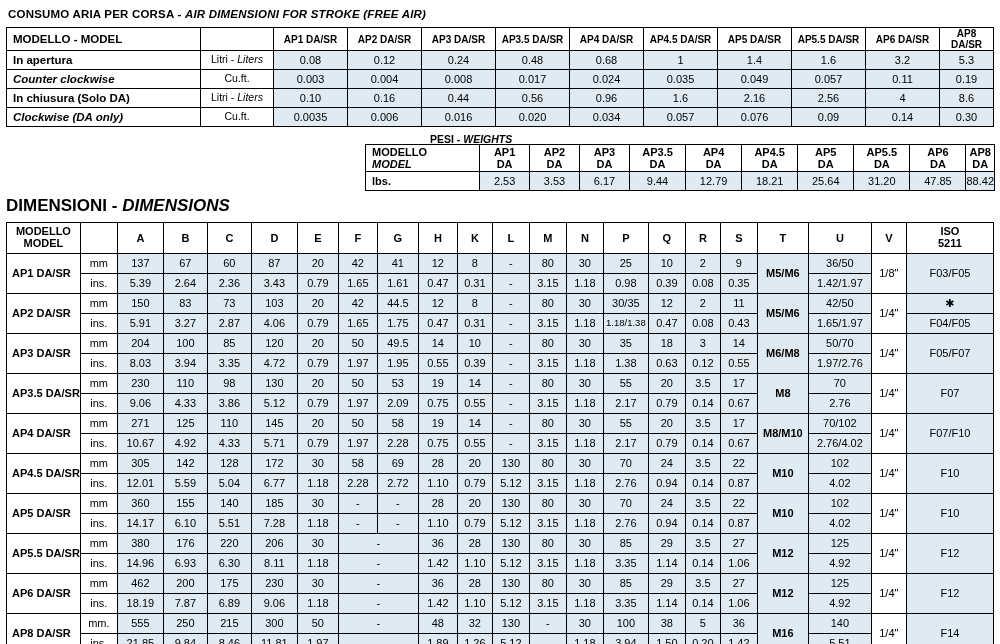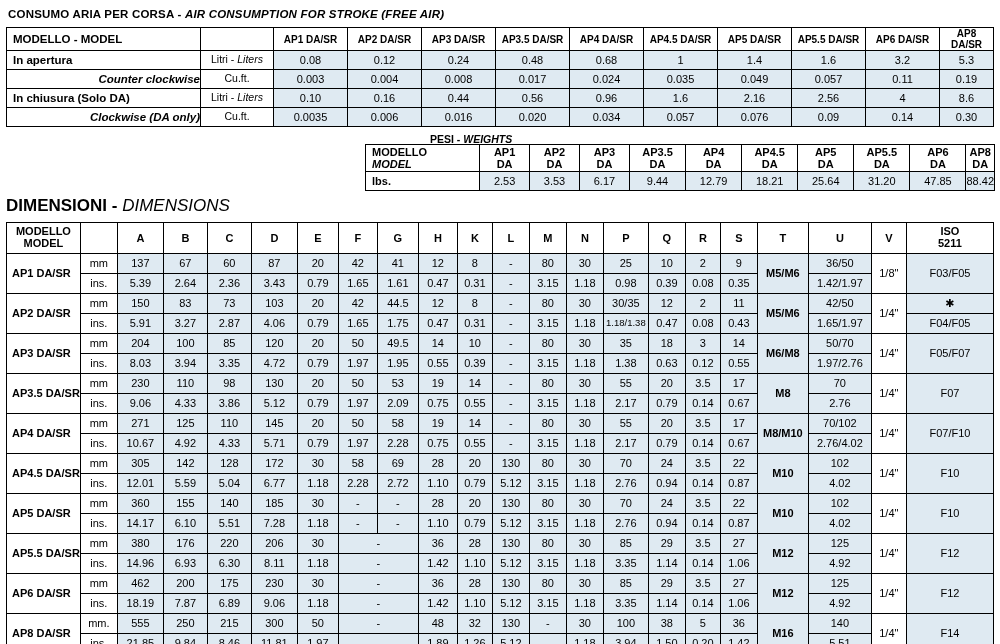--- a/index.html
+++ b/index.html
@@ -34,21 +34,21 @@
   .top-title .ital{font-style:italic;}
 
   
   .air-wrap{position:absolute;left:6px;top:27px;}
   .air-wrap table{width:988px;}
   .air-wrap td{height:18px;}
   .air-model{
     text-align:left;padding-left:6px;font-weight:bold;font-size:11.5px;
     white-space:nowrap;
   }
-  .air-model.it{font-style:italic;text-align:right;}
+  .air-model.it{font-style:italic;}
   .air-unit{font-size:10.5px;white-space:nowrap;margin-top:6px;}
   .air-unit .it{font-style:italic;}
   .air-head{font-weight:bold;font-size:10px;}
 
   
   .pesi-title{
     position:absolute;left:430px;top:133px;
     font-size:10.5px;font-weight:bold;
   }
   .pesi-title .ital{font-style:italic;}
@@ -56,21 +56,21 @@
   .w-wrap table{width:630px;}
   .w-wrap td{height:18px;font-size:11px;}
   .w-lbl{text-align:left;padding-left:6px;font-weight:bold;font-size:11px;}
   .w-head{font-weight:bold;font-size:10px;}
 
   
   .dim-title{
     position:absolute;left:6px;top:196px;
     font-size:17px;font-weight:bold;
   }
-  .dim-title .ital{font-style:italic;font-weight:normal;}
+  .dim-title .ital{font-style:italic;font-weight:bold;}
 
   
   .dim-wrap{position:absolute;left:6px;top:222px;}
   .dim-wrap table{width:988px;}
   .dim-wrap td{height:19px;font-size:11px;}
   .dim-model{
     font-weight:bold;font-size:10.5px;text-align:left;padding-left:5px;
     white-space:nowrap;
   }
   .dim-unit{font-size:10.5px;}
@@ -80,21 +80,21 @@
   .u-cell{font-size:10.5px;}
   .iso-cell{font-size:10px;}
   .star{font-size:12px;line-height:.9;}
 </style>
 </head>
 <body>
 
 <div class="page">
 
   <div class="top-title">
-    <span>CONSUMO ARIA PER CORSA - </span><span class="ital">AIR CONSUMPTION FOR STROKE (FREE AIR)</span>
+    <span>CONSUMO ARIA PER CORSA - </span><span class="ital">AIR DIMENSIONI FOR STROKE (FREE AIR)</span>
   </div>
 
   <div class="air-wrap">
     <table>
       <tbody>
           <tr>
         <td class="air-model" style="width:187px">MODELLO - MODEL</td>
         <td style="width:72px"></td>
         <td class="air-head" style="width:73px">AP1 DA/SR</td>
         <td class="air-head" style="width:73px">AP2 DA/SR</td>

